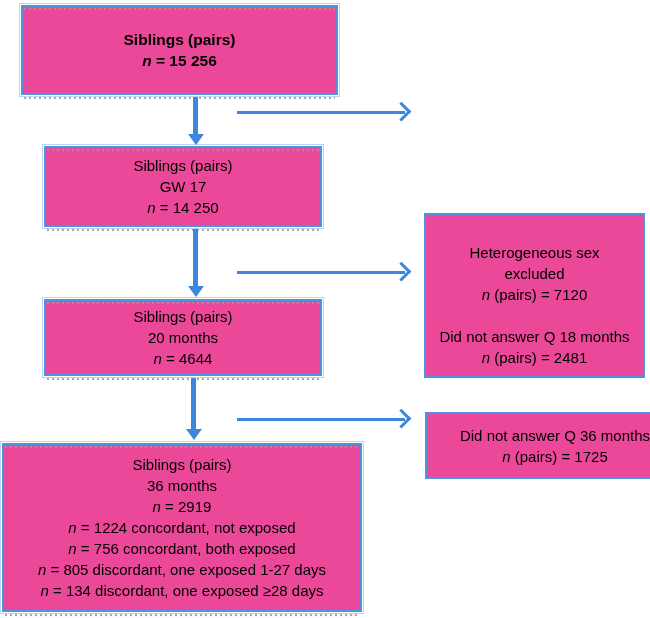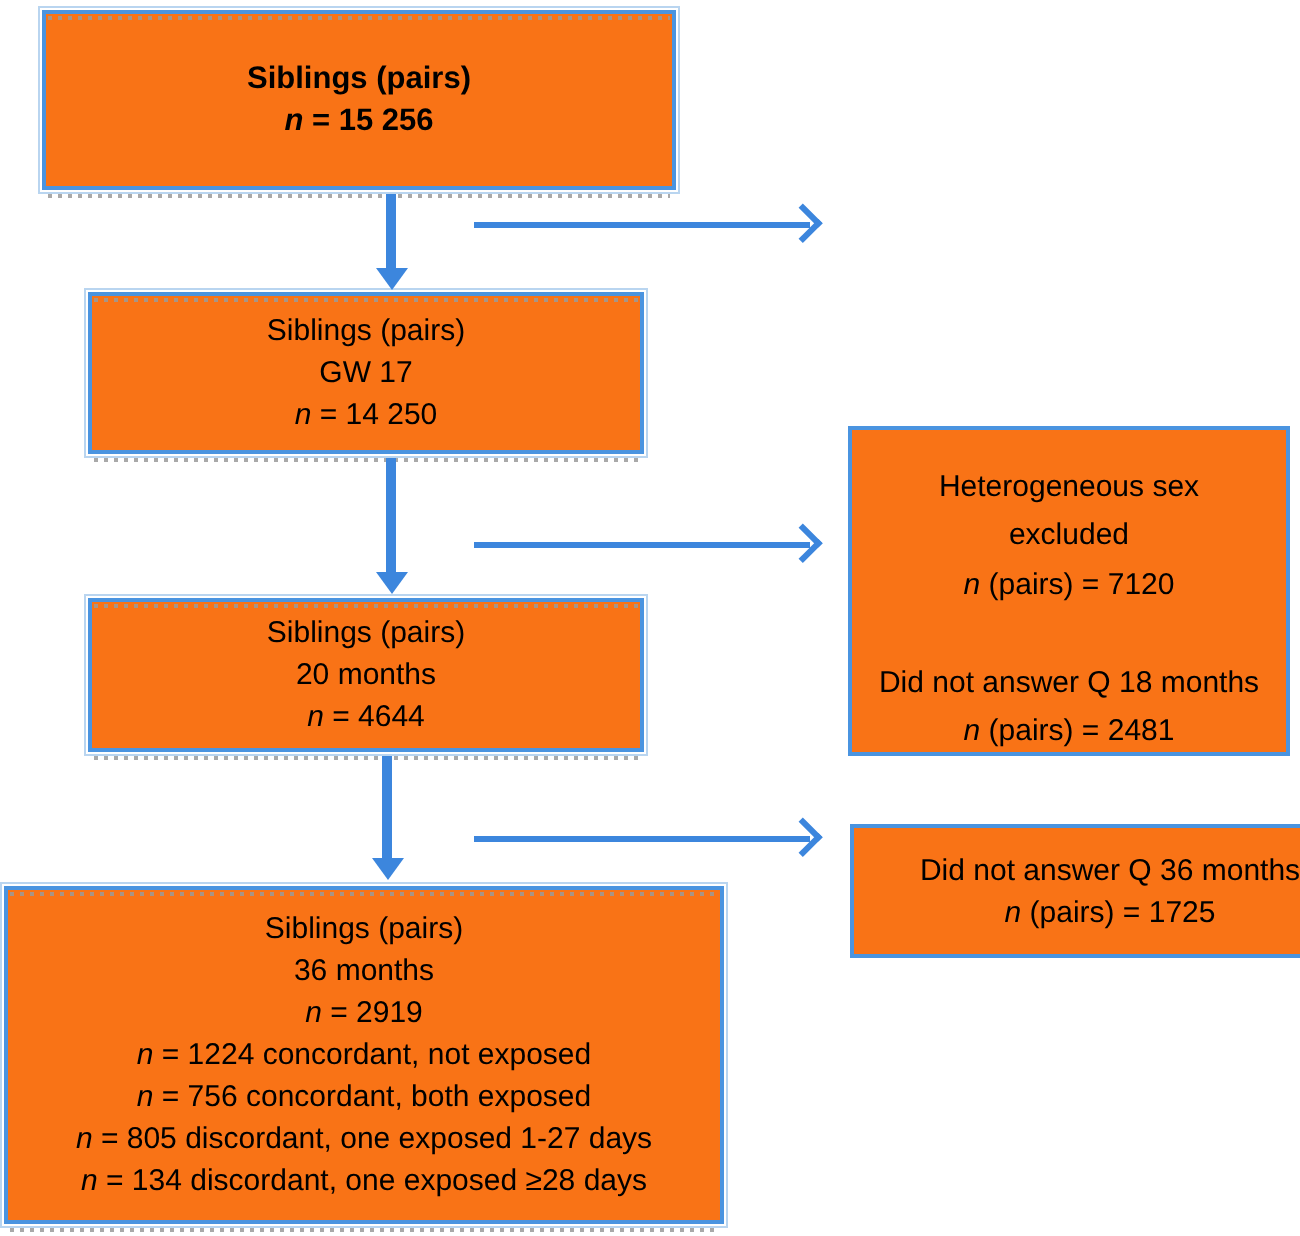--- a/index.html
+++ b/index.html
@@ -15,21 +15,21 @@
     position: relative;
     width: 650px;
     height: 618px;
     background: var(--bg);
     font-family: "Liberation Sans", sans-serif;
     color: var(--text);
     overflow: hidden;
   }
   .box {
     position: absolute;
-    background: #f97316;
+    background: #ec4899;
     border: 2px solid var(--border);
     display: flex;
     flex-direction: column;
     justify-content: center;
     align-items: center;
     text-align: center;
     font-size: 15px;
     line-height: 21px;
   }
   .box.bold { font-weight: bold; font-size: 15.5px; }
@@ -46,21 +46,21 @@
   }
   .box.main::before { top: 1px; }
   .box.main::after  { bottom: -6px; }
 
   #box-siblings-total  { left: 21px;  top: 5px;   width: 317px; height: 90px; }
   #box-siblings-gw17   { left: 44px;  top: 146px; width: 278px; height: 81px; }
   #box-siblings-18m    { left: 44px;  top: 299px; width: 278px; height: 77px; }
   #box-siblings-36m    { left: 2px;   top: 443px; width: 360px; height: 169px; }
   #box-excluded-gw17   { left: 421px; top: 87px;  width: 224px; height: 72px; }
   #box-excluded-18m    { left: 424px; top: 213px; width: 221px; height: 165px;
-                         justify-content: space-between; padding-top: 18px; }
+                         justify-content: center; padding-top: 18px; }
   #box-excluded-36m    { left: 425px; top: 412px; width: 260px; height: 67px; }
 
   
   .varrow {
     position: absolute;
     width: 5px;
     background: var(--arrow);
   }
   .varrow::after {
     content: "";

